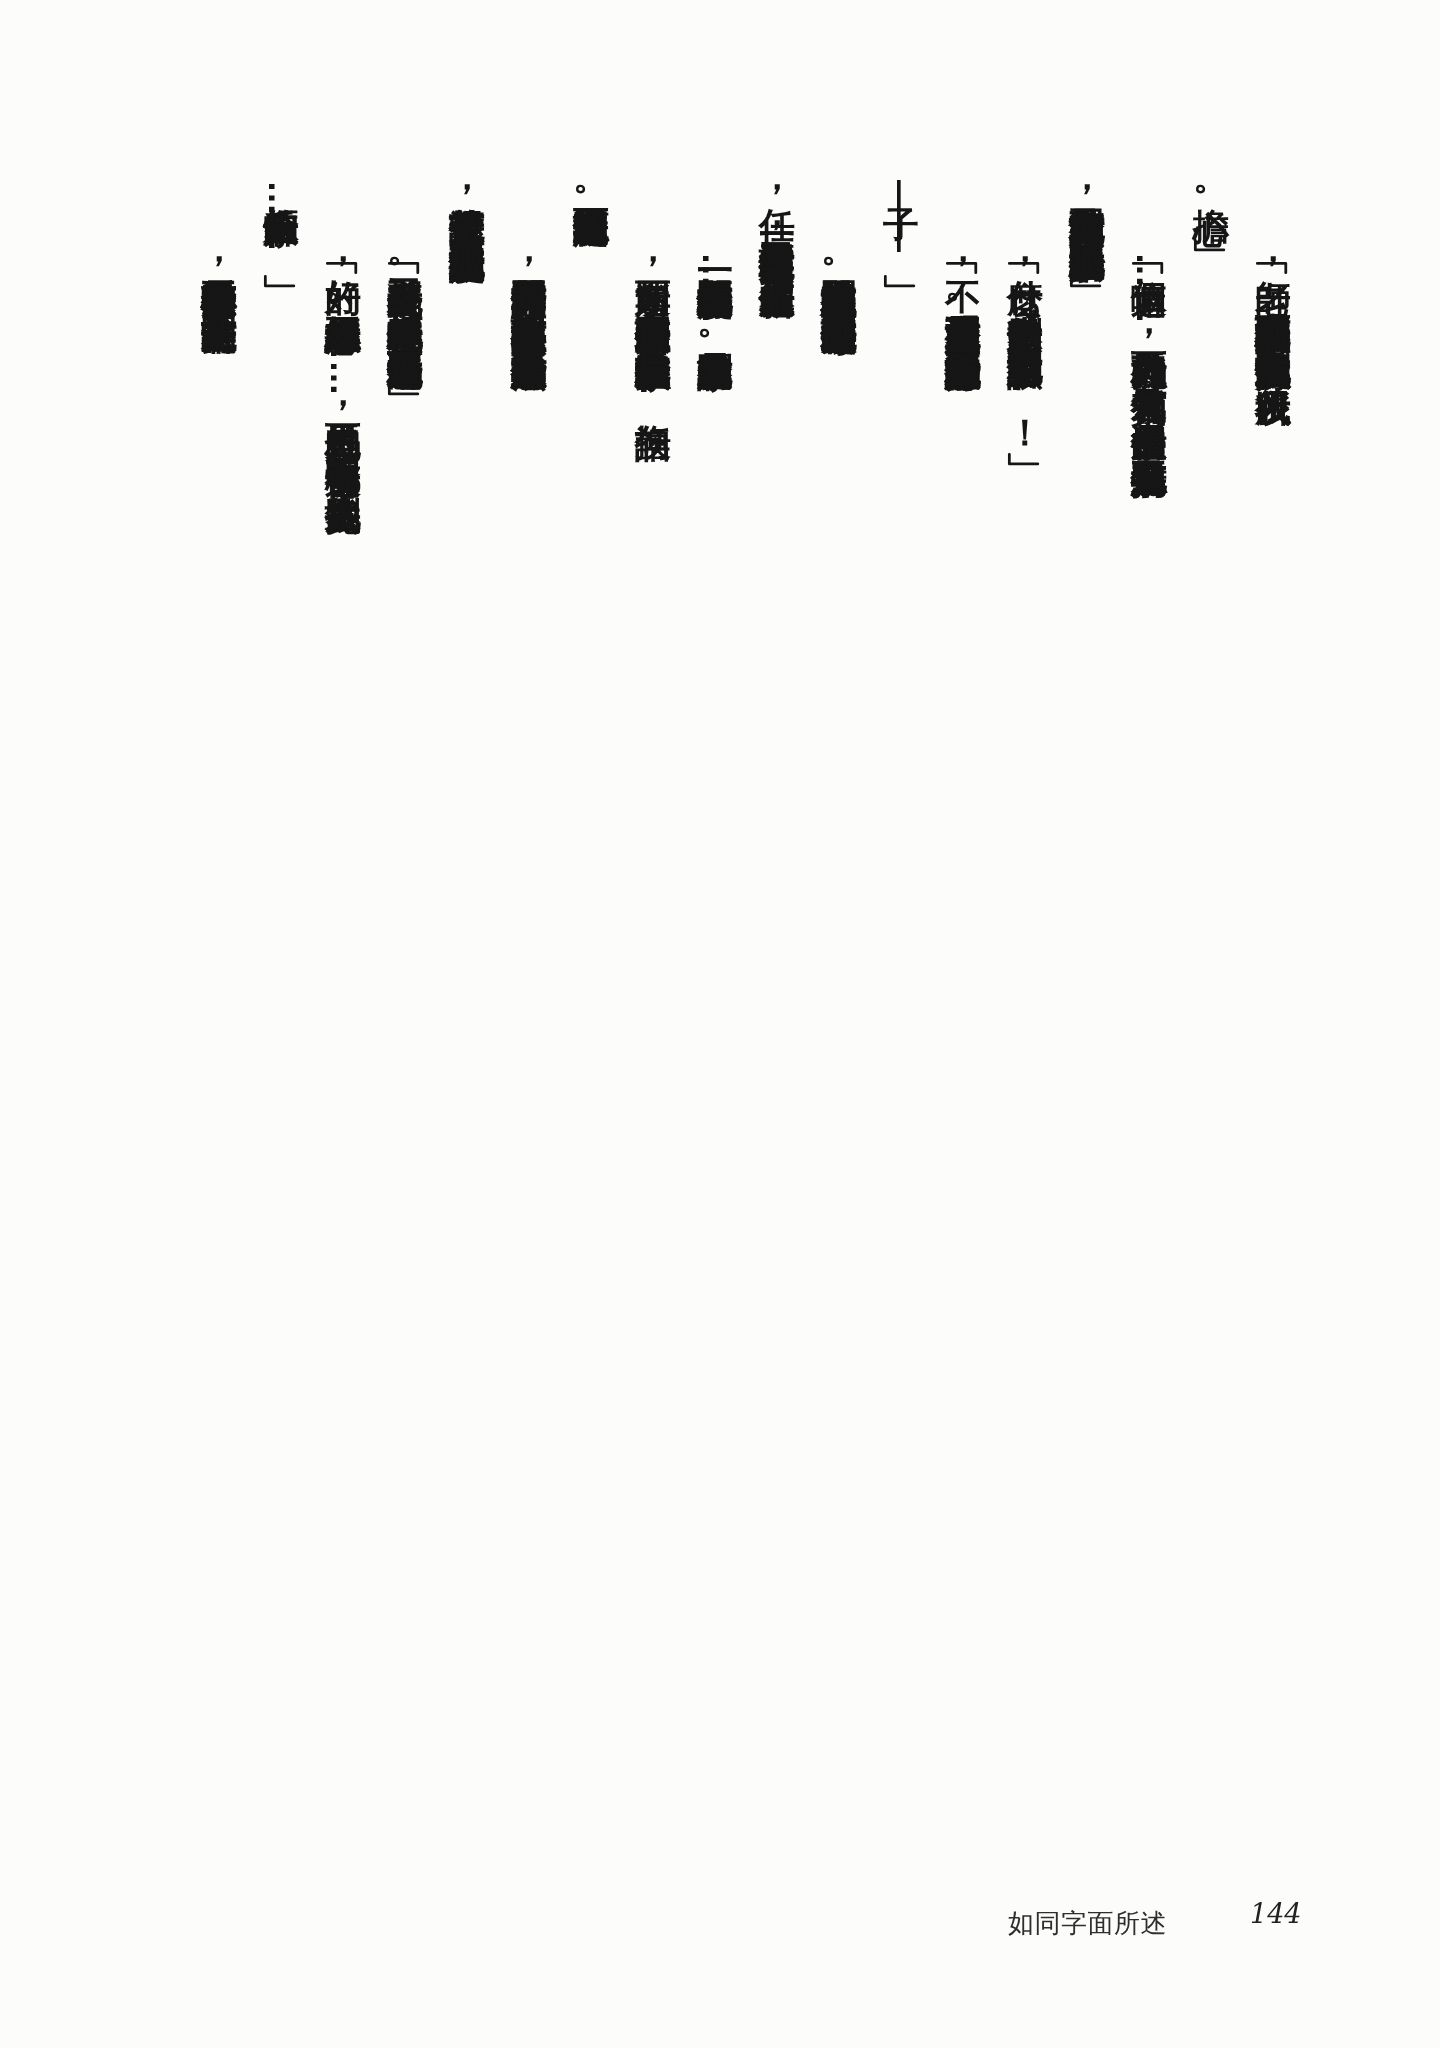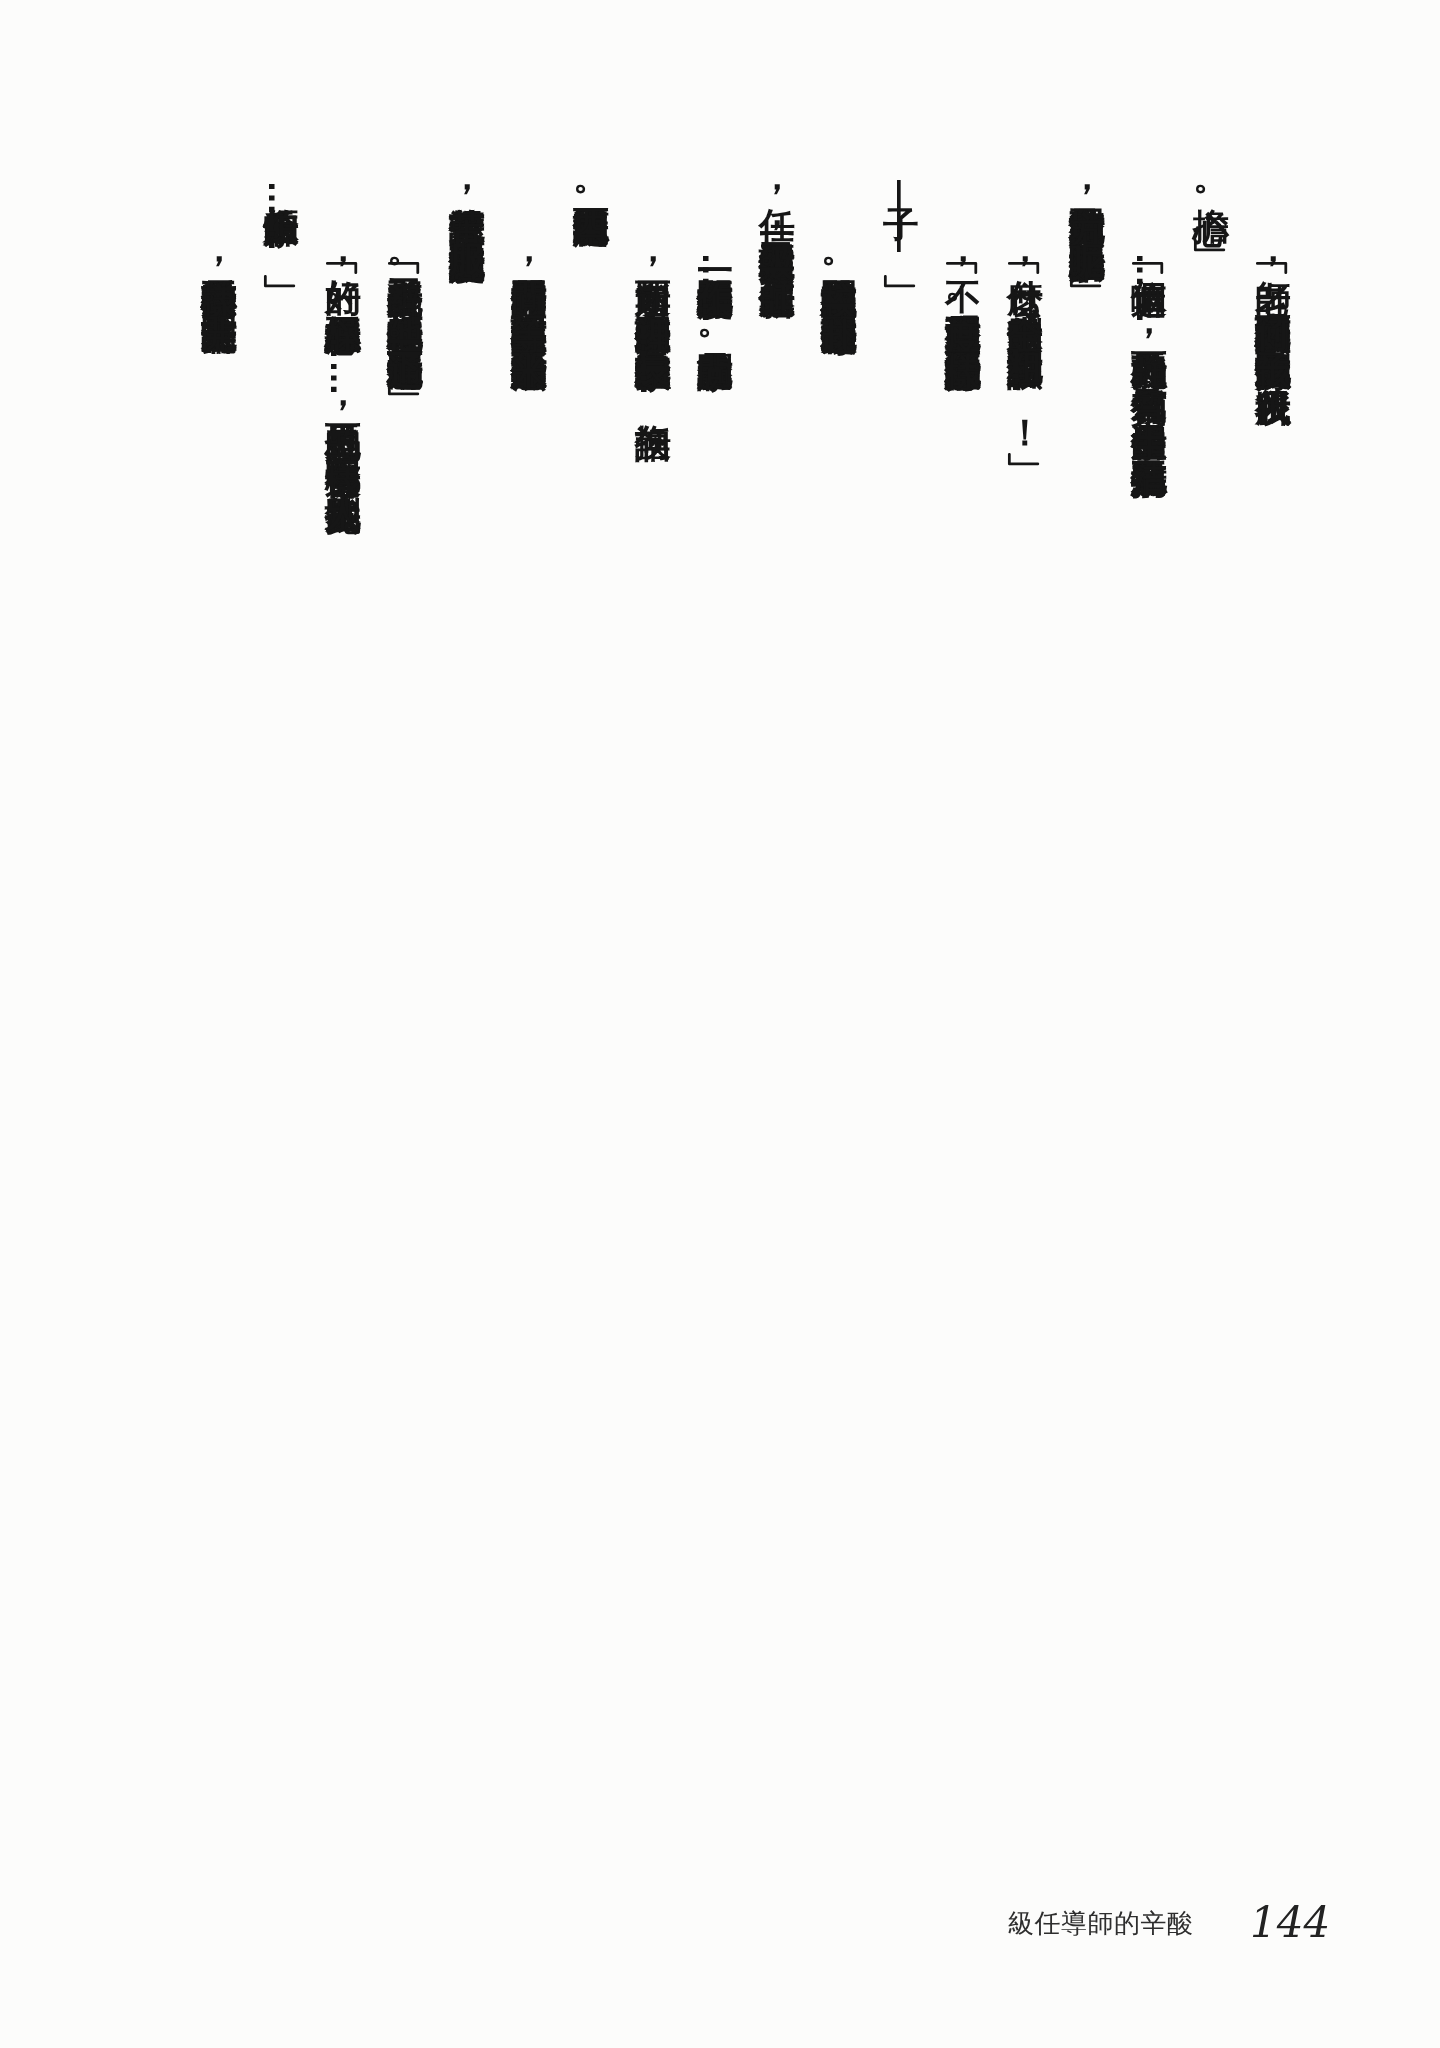--- a/index.html
+++ b/index.html
@@ -50,21 +50,21 @@
     letter-spacing: 0.5px;
     font-weight: 500;
     color: #2e2e2e;
   }
   .page-num {
     position: absolute;
     left: 1250px;
     top: 1898px;
     font-family: "DejaVu Serif", serif;
     font-style: italic;
-    font-size: 42px;
+    font-size: 27px;
     color: #222222;
   }
 </style>
 </head>
 <body>
 
 <div class="page">
   <div id="text-block">
       <div class="col indent" style="left: 1255px;">「老師，請問我家的馬可在學校表現得如何？他從以前就是個血氣方剛又淘氣的孩子，所以我很</div>
       <div class="col" style="left: 1193px;">擔心。」</div>
@@ -79,16 +79,16 @@
       <div class="col indent" style="left: 635px;">如同字面所述，級任導師要到班上所有學生的家裡，把孩子在學校的狀況轉達給家長……換句話</div>
       <div class="col" style="left: 573px;">說就是類似定期報告的東西。</div>
       <div class="col indent" style="left: 511px;">與需要工作的家長協調時間，還有整理應該轉達的事項等等，這些作業對還不是很熟悉工作的米</div>
       <div class="col" style="left: 449px;">克來說儘管很辛苦，但這種程度並不能讓充滿幹勁的新任老師屈服。</div>
       <div class="col indent" style="left: 387px;">「那麼我就先告辭了。我在學校也會好好叮嚀他，不過修女這邊最好也要跟馬可溝通一下。」</div>
       <div class="col indent" style="left: 325px;">「好的，不好意思總是麻煩您操心。……馬可也真是的，平常明明都不會這樣，竟然跑去找別人</div>
       <div class="col" style="left: 263px;">家千金的麻煩……」</div>
       <div class="col indent" style="left: 201px;">看著不安的家長小聲碎碎念的模樣，米克苦笑著離開。</div>
     </div>
   <div class="footer">
-    <span class="footer-title">級任導師的辛酸</span>
+    <span class="footer-title">如同字面所述</span>
     <span class="page-num">144</span>
   </div>
 </div>
 
 </body></html>

